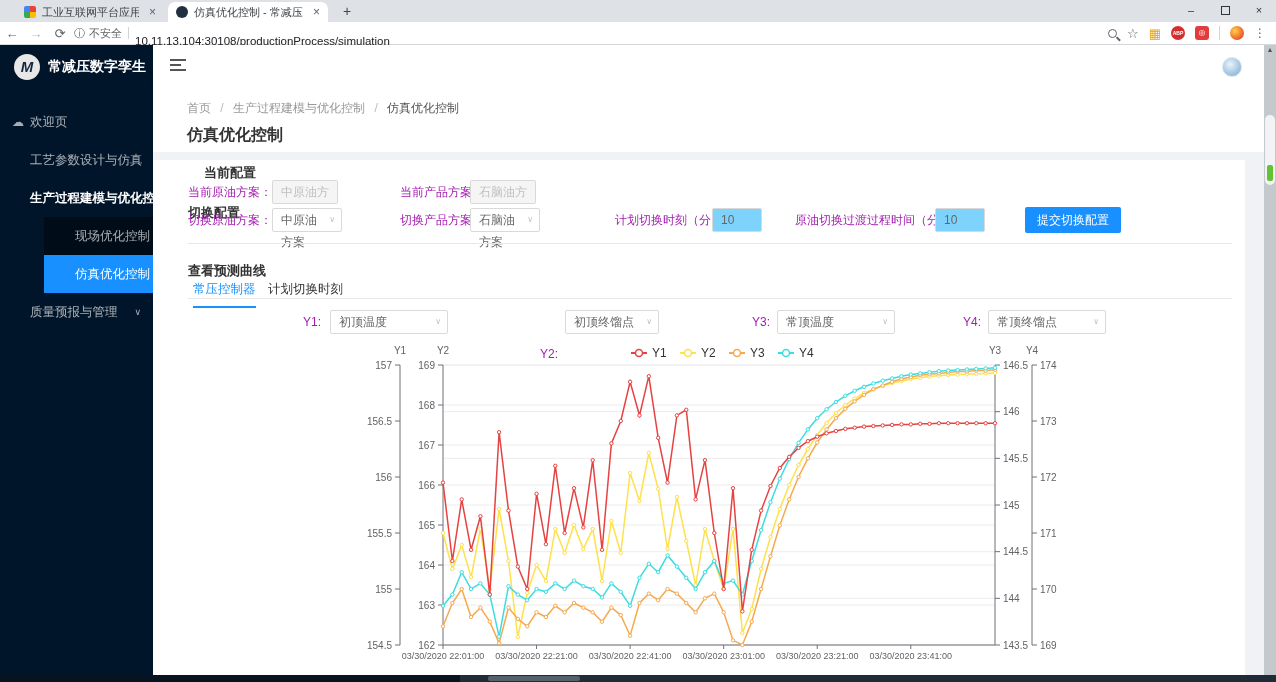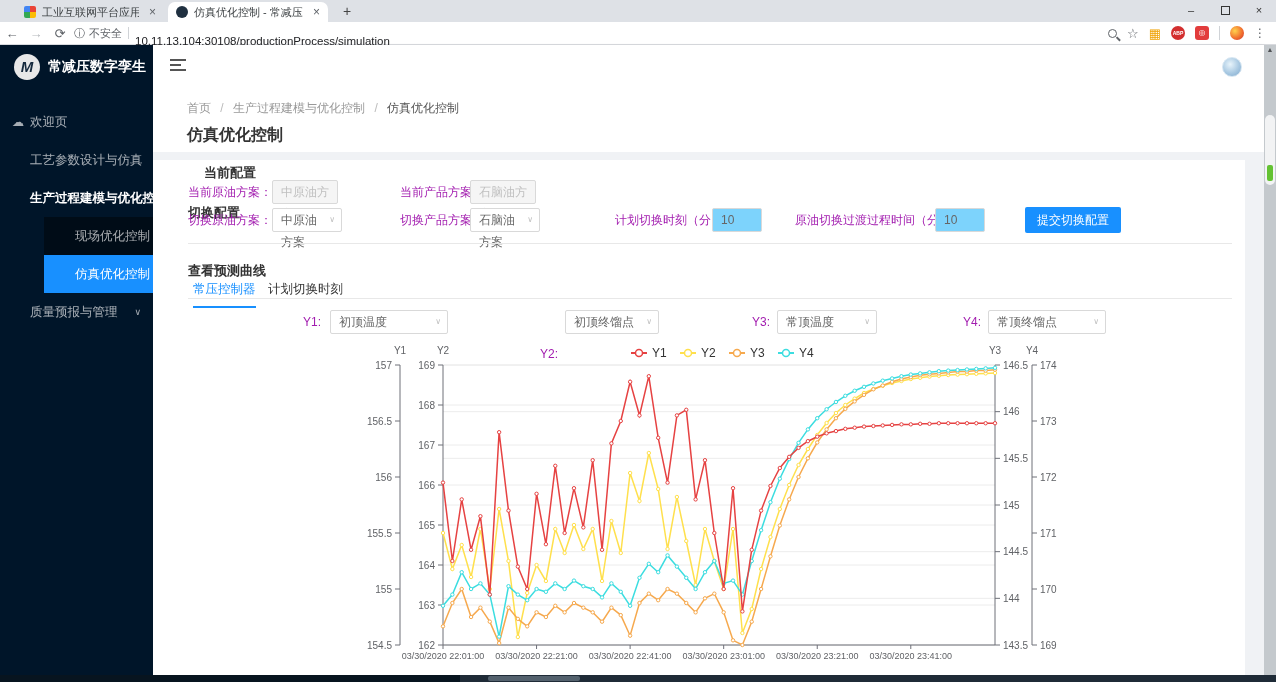--- a/index.html
+++ b/index.html
@@ -208,21 +208,21 @@
 <div class="sect abs" style="left:188px; top:262px;">查看预测曲线</div>
 <div class="ctab on abs" style="left:193px; top:281px;">常压控制器</div>
 <div class="ctab abs" style="left:268px; top:281px;">计划切换时刻</div>
 <div class="hr abs" style="left:188px; top:298px; width:1044px;"></div>
 
 <span class="lbl abs" style="left:303px; top:310px;">Y1:</span>
 <span class="sel abs" style="left:330px; top:310px; width:118px;"><span>初顶温度</span><span class="sarr">∨</span></span>
 <span class="lbl abs" style="left:540px; top:310px;margin-top:32px;">Y2:</span>
 <span class="sel abs" style="left:565px; top:310px; width:94px;"><span>初顶终馏点</span><span class="sarr">∨</span></span>
 <span class="lbl abs" style="left:752px; top:310px;">Y3:</span>
-<span class="sel abs" style="left:777px; top:310px; width:100px;"><span>常顶温度</span><span class="sarr">∨</span></span>
+<span class="sel abs" style="left:777px; top:310px; width:118px;"><span>常顶温度</span><span class="sarr">∨</span></span>
 <span class="lbl abs" style="left:963px; top:310px;">Y4:</span>
 <span class="sel abs" style="left:988px; top:310px; width:118px;"><span>常顶终馏点</span><span class="sarr">∨</span></span>
 
 <div id="chart" class="abs"><svg width="700" height="325" viewBox="0 0 700 325">
       <line x1="83" y1="302" x2="635" y2="302" stroke="#ececec" stroke-width="1"></line>
       <line x1="83" y1="262" x2="635" y2="262" stroke="#ececec" stroke-width="1"></line>
       <line x1="83" y1="222" x2="635" y2="222" stroke="#ececec" stroke-width="1"></line>
       <line x1="83" y1="182" x2="635" y2="182" stroke="#ececec" stroke-width="1"></line>
       <line x1="83" y1="142" x2="635" y2="142" stroke="#ececec" stroke-width="1"></line>
       <line x1="83" y1="102" x2="635" y2="102" stroke="#ececec" stroke-width="1"></line>

